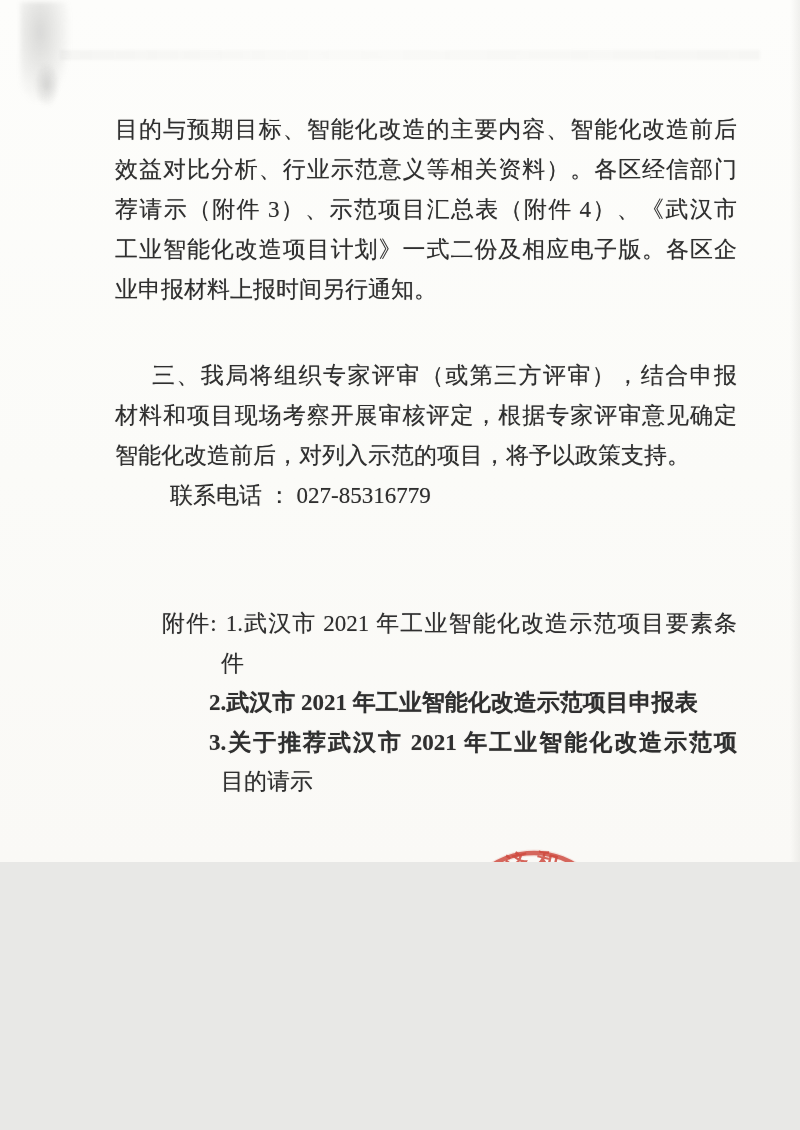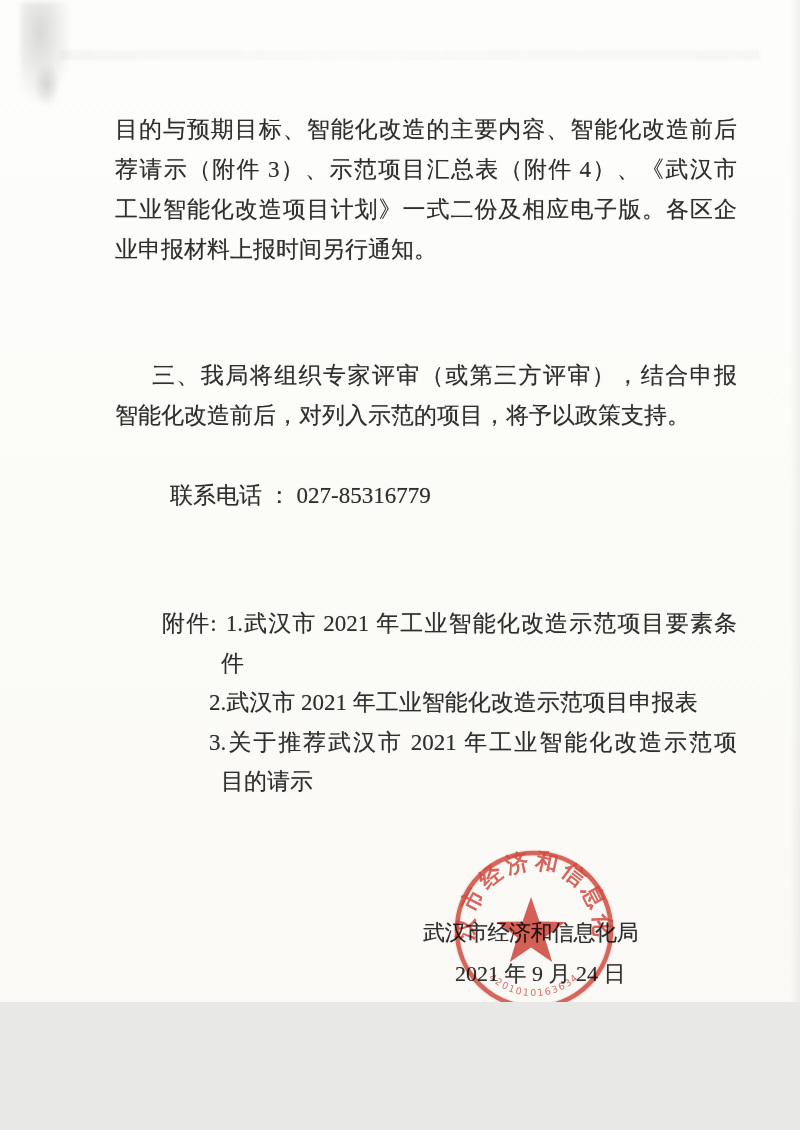--- a/index.html
+++ b/index.html
@@ -1,35 +1,35 @@
 <!DOCTYPE html>
 <html><head>
 <meta charset="utf-8">
 <style>
   html,body { margin:0; padding:0; background:#e8e8e6; }
   .page {
     position:relative;
-    width:800px; height:1002px;
+    width:800px; height:862px;
     margin:0 auto;
     background:linear-gradient(180deg,#fdfdfb 0%,#fbfbf8 55%,#faf9f6 100%);
     overflow:hidden;
     font-family:"Liberation Serif","DejaVu Serif",serif;
     color:#2f2f2f;
   }
   .txt { text-shadow:0 0 0.7px rgba(47,47,47,0.5); }
   .line { height:40px; line-height:40px; font-size:23px; }
   .j { text-align:justify; text-align-last:justify; }
   #p1 { position:absolute; left:115px; top:110px; width:622px; }
   #p2 { position:absolute; left:115px; top:356px; width:622px; }
   #p2 .indent { text-indent:37px; }
   #contact { position:absolute; left:170px; top:476px; width:560px; }
   #atts { position:absolute; left:162px; top:604px; width:575px; }
   #atts .line { height:39.5px; line-height:39.5px; }
   #atts .cont { padding-left:59px; }
-  #atts .item { padding-left:47px; }
+  #atts .item { padding-left:47px;font-weight:bold; }
   #atts .label { margin-right:9px; }
   #closing-org { position:absolute; left:423px; top:918px; font-size:22px; letter-spacing:-0.5px; line-height:30px; }
   #closing-date { position:absolute; left:455px; top:959px; font-size:22px; line-height:30px;text-align:center; }
   #pageno { position:absolute; left:118px; top:1051px; font-size:16px; letter-spacing:3px; color:#3a3a3a; }
   
   #seal { position:absolute; left:439px; top:835px; width:190px; height:190px;
           opacity:0.9; mix-blend-mode:multiply; filter:blur(0.35px); }
   
   .artifact { position:absolute; pointer-events:none; }
   #smudge-a { left:20px; top:2px; width:50px; height:100px;
@@ -49,27 +49,29 @@
 
 <div class="page">
 
   <div class="artifact" id="smudge-a"></div>
   <div class="artifact" id="smudge-b"></div>
   <div class="artifact" id="ghost-row"></div>
   <div class="artifact" id="edge-shade"></div>
 
   <div id="p1" class="txt">
     <div class="line j">目的与预期目标、智能化改造的主要内容、智能化改造前后</div>
+    <div class="line j">效益对比分析、行业示范意义等相关资料）。各区经信部门</div>
     <div class="line j">荐请示（附件 3）、示范项目汇总表（附件 4）、《武汉市</div>
     <div class="line j">工业智能化改造项目计划》一式二份及相应电子版。各区企</div>
     <div class="line">业申报材料上报时间另行通知。</div>
   </div>
 
   <div id="p2" class="txt">
     <div class="line j indent">三、我局将组织专家评审（或第三方评审），结合申报</div>
+    <div class="line j">材料和项目现场考察开展审核评定，根据专家评审意见确定</div>
     <div class="line">智能化改造前后，对列入示范的项目，将予以政策支持。</div>
   </div>
 
   <div id="contact" class="txt">
     <div class="line">联系电话 ： 027-85316779</div>
   </div>
 
   <div id="atts" class="txt">
     <div class="line j"><span class="label">附件:</span><span>1.武汉市 2021 年工业智能化改造示范项目要素条</span></div>
     <div class="line cont">件</div>

